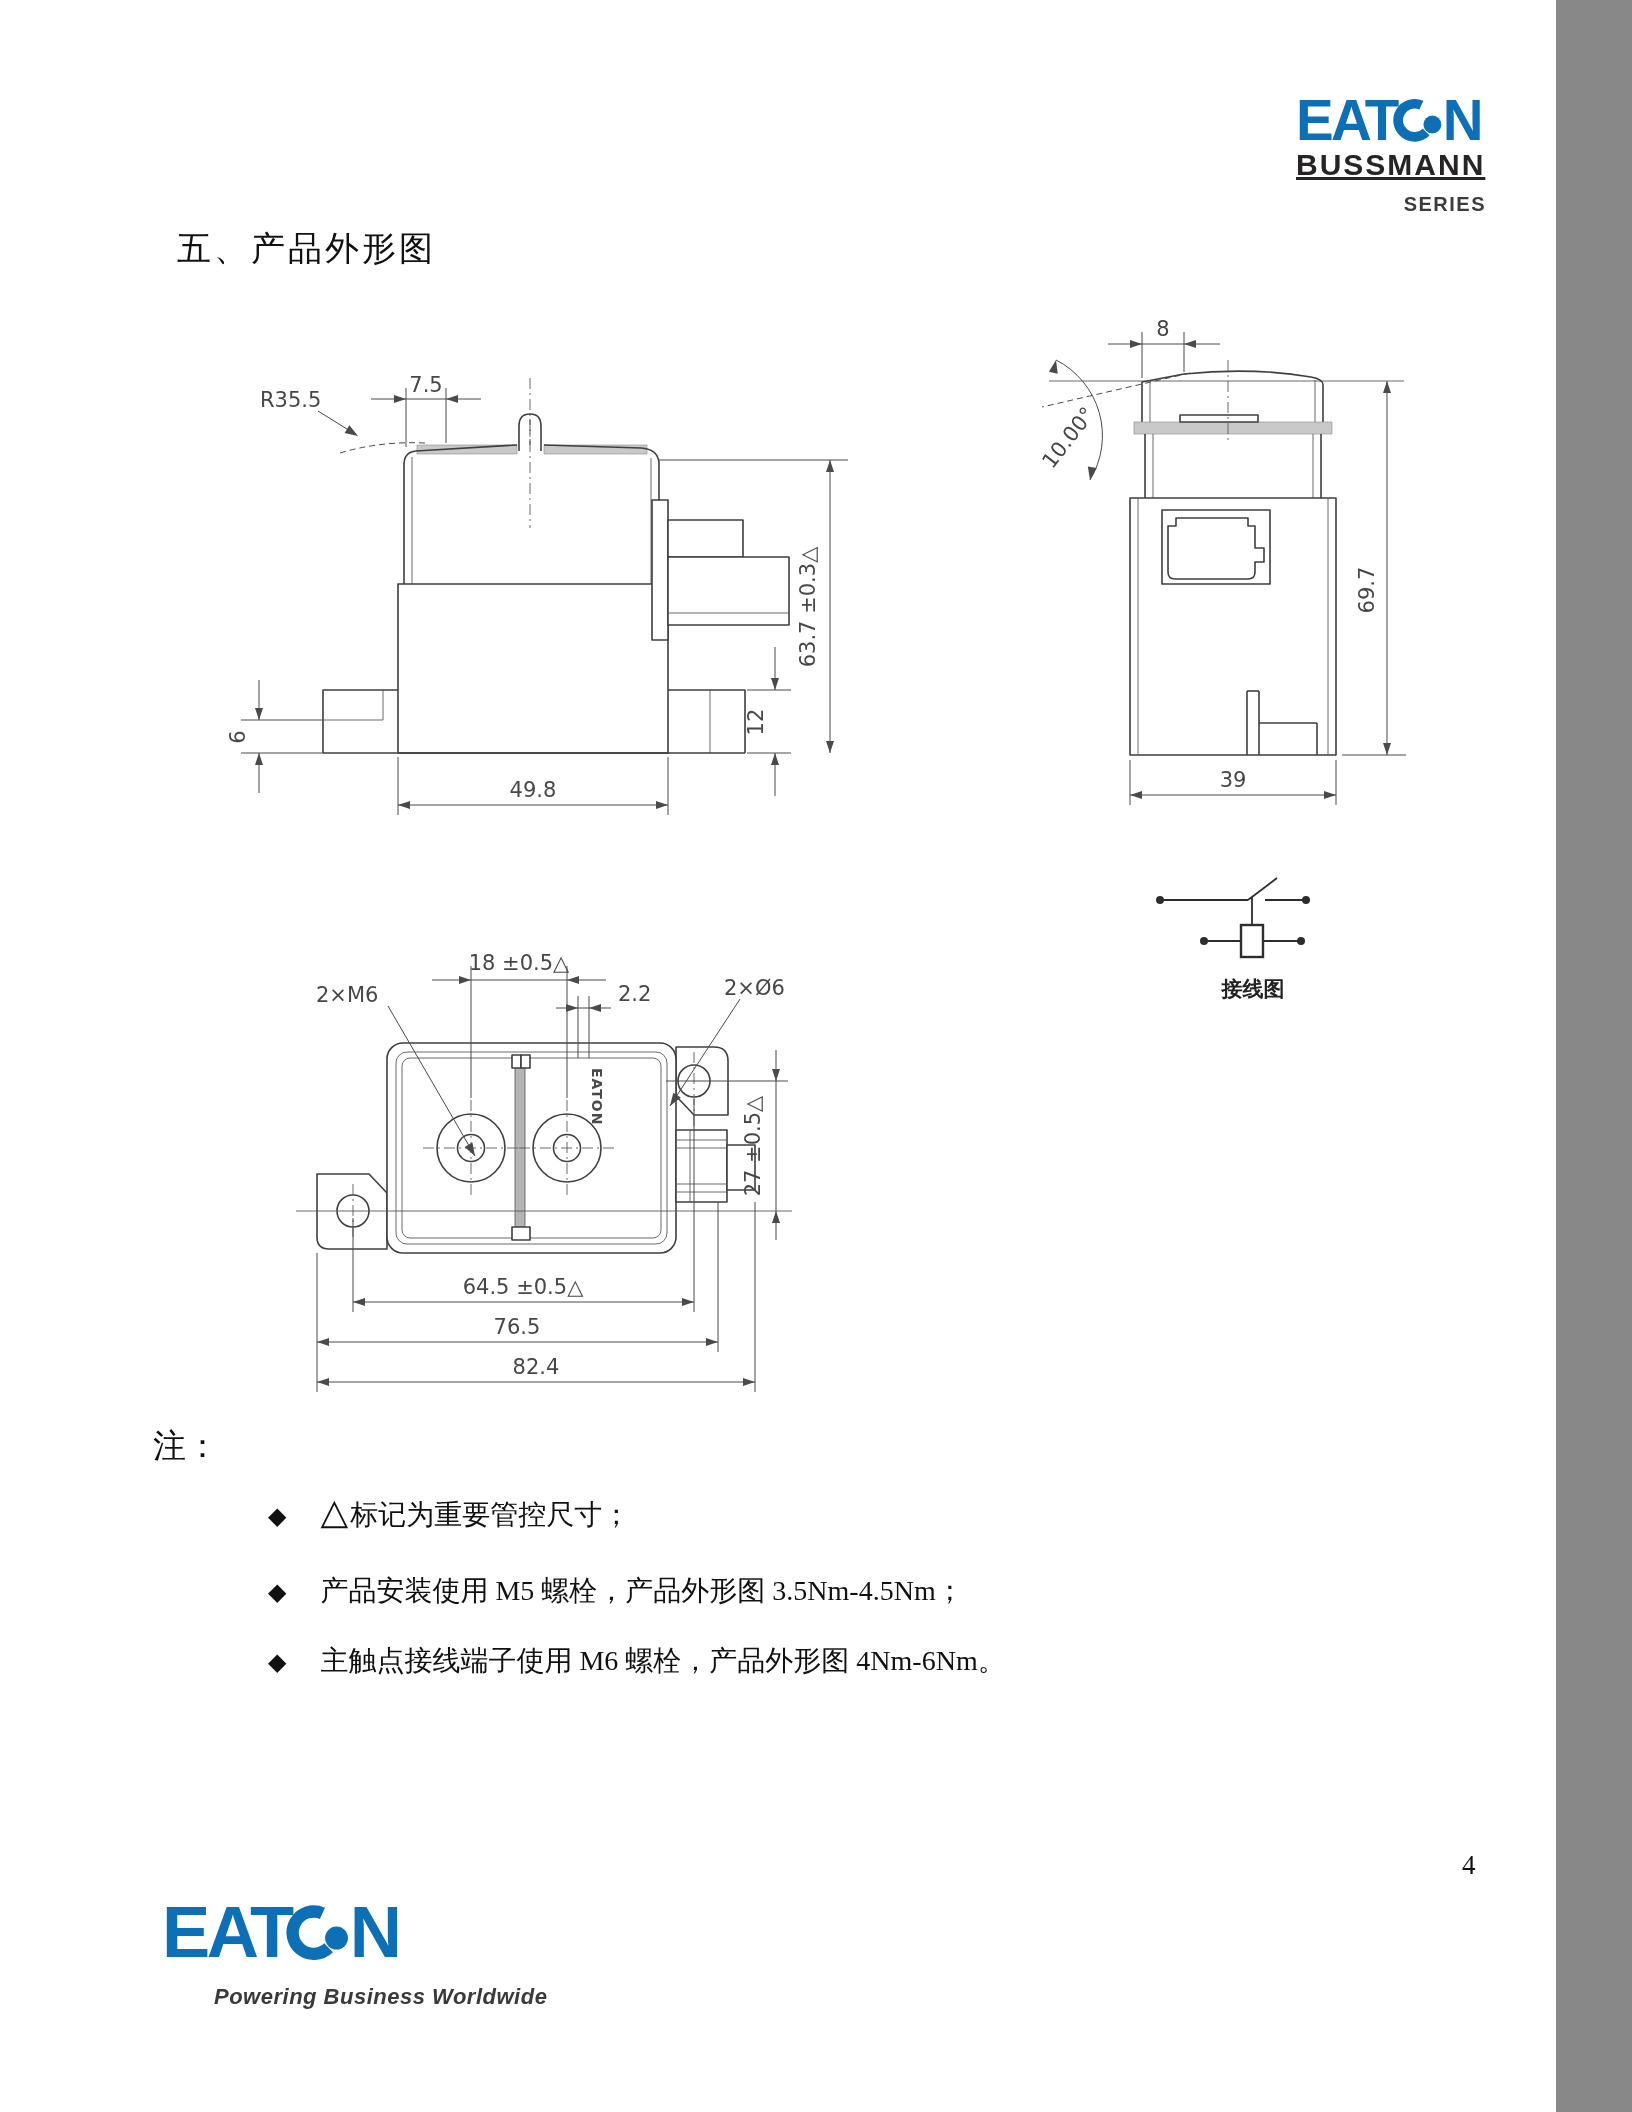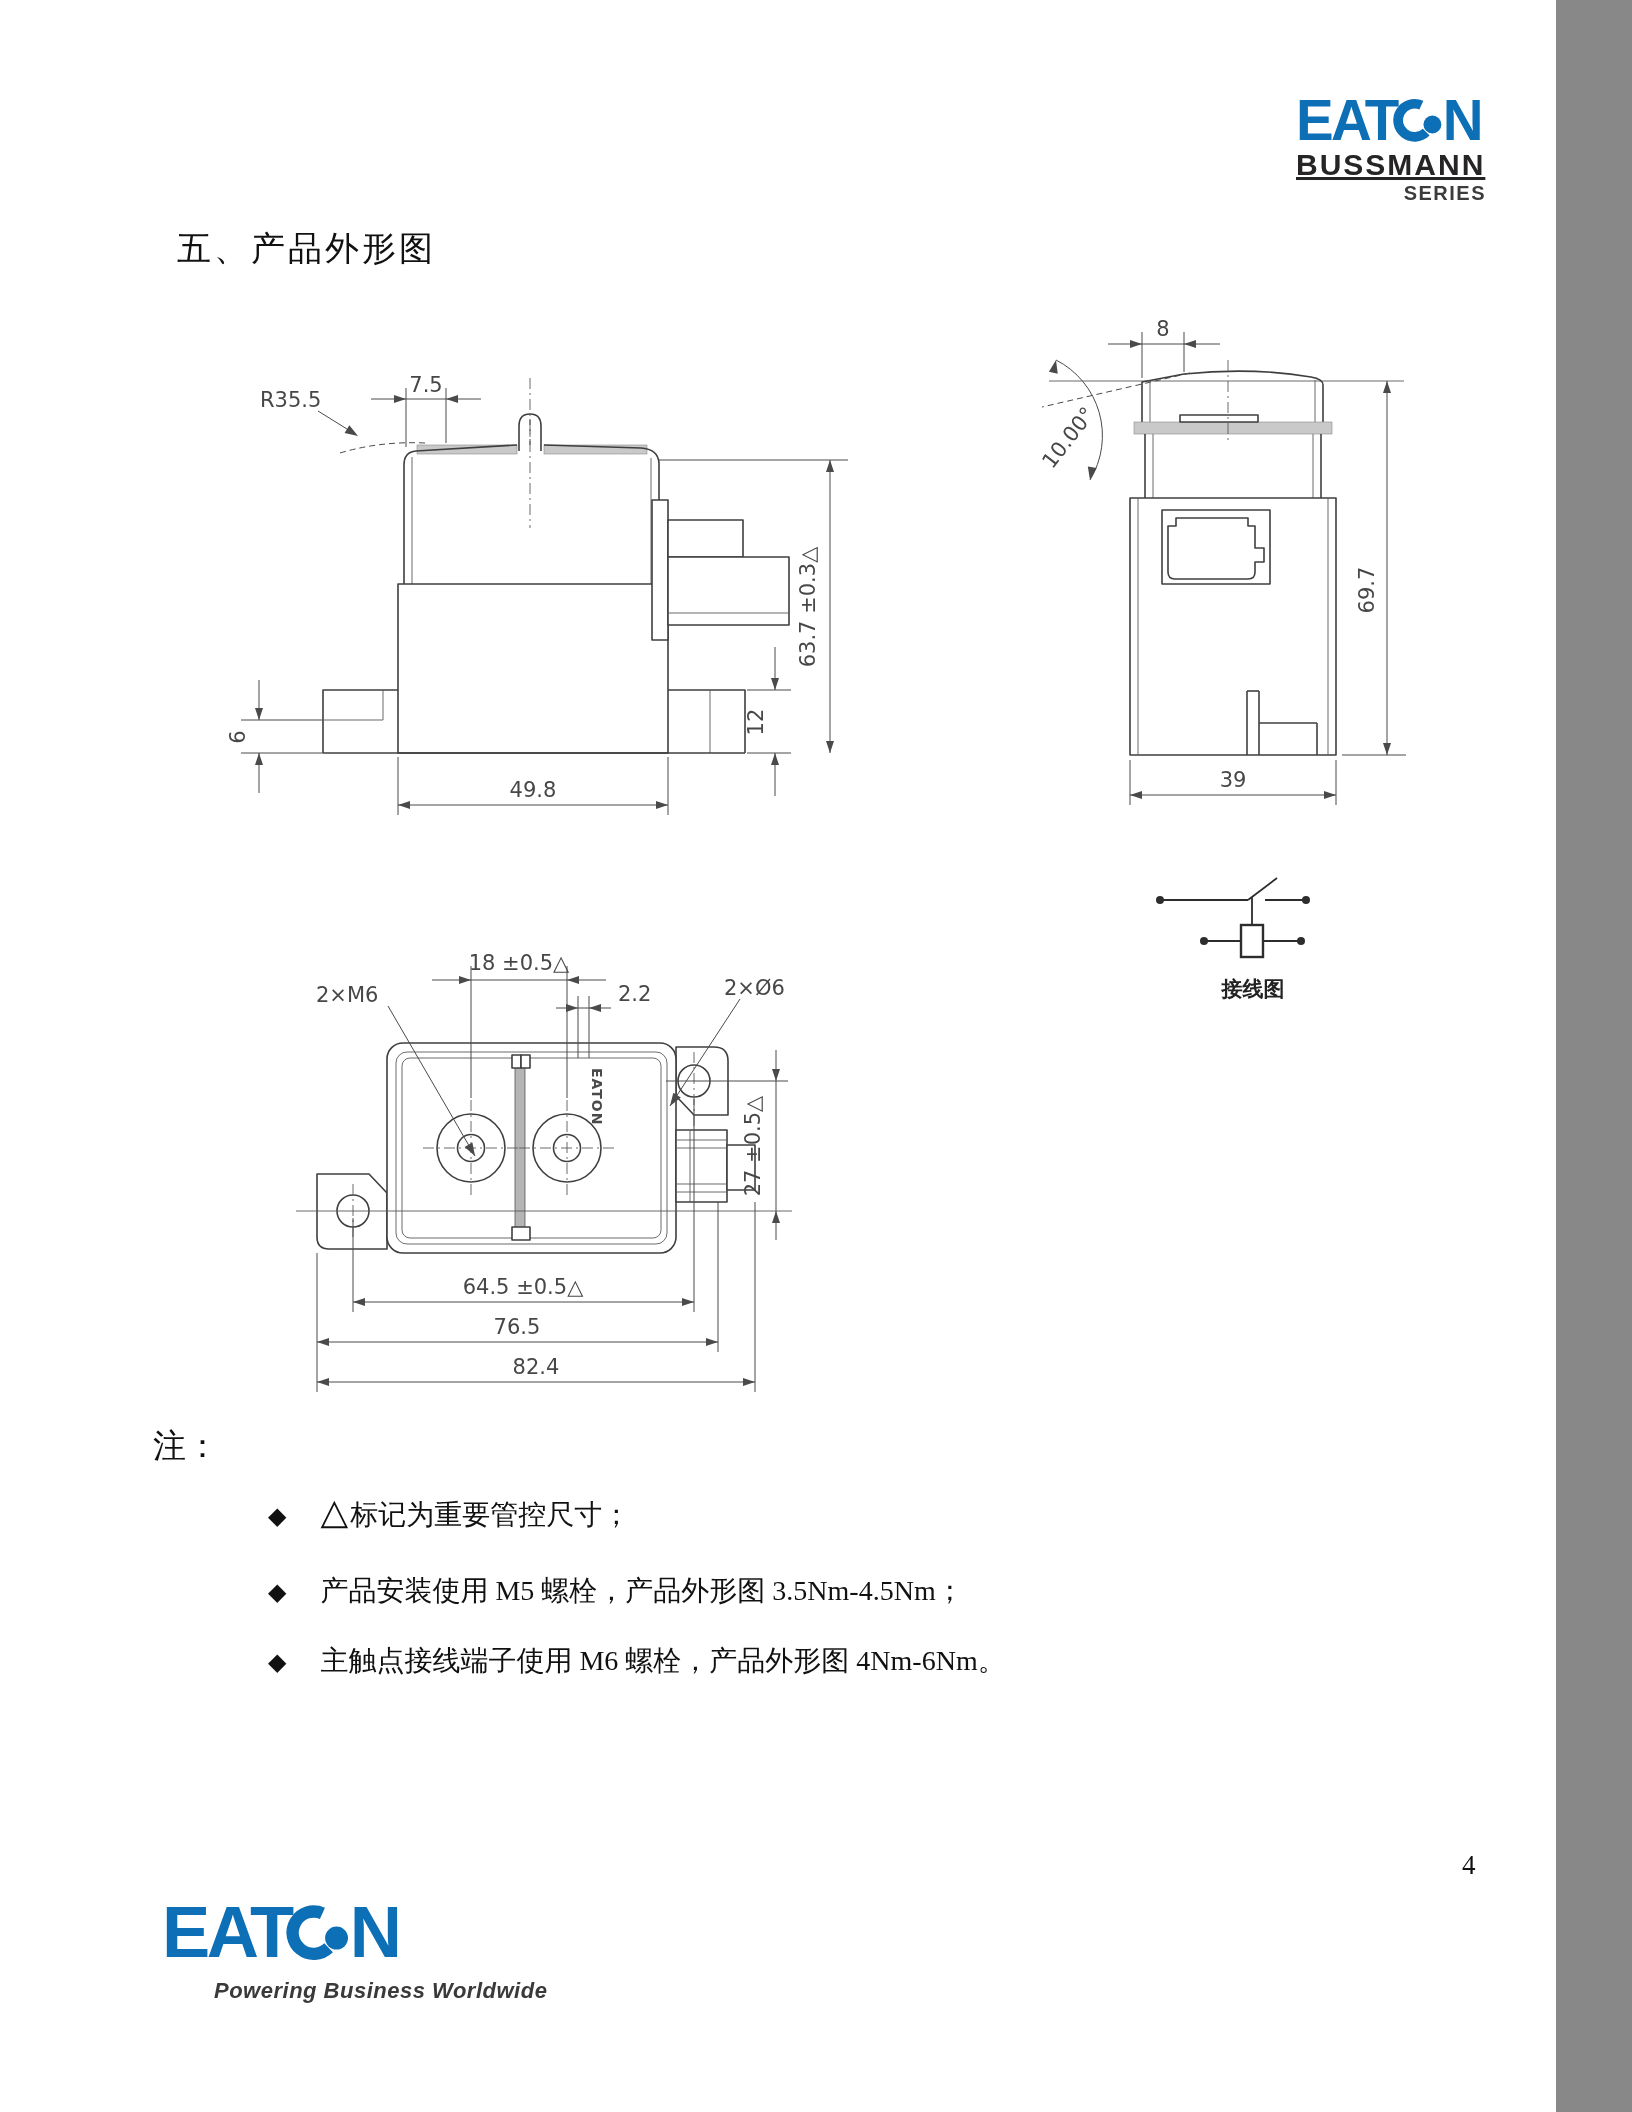--- a/index.html
+++ b/index.html
@@ -15,21 +15,21 @@
   .dim{stroke:#4a4a4a;stroke-width:1;fill:none;}
   .arr{fill:#4a4a4a;stroke:none;}
   .dt{font-size:21px;fill:#474747;}
   .cl{stroke:#5a5a5a;stroke-width:0.9;fill:none;stroke-dasharray:11 4 2 4;}
   .dash{stroke:#4a4a4a;stroke-width:1;fill:none;stroke-dasharray:6 4;}
   
   .lg{font-family:"Liberation Sans","DejaVu Sans",sans-serif;font-weight:bold;}
   #bussmann{font-family:"Liberation Sans",sans-serif;font-weight:bold;font-size:30px;
             letter-spacing:2px;color:#262424;line-height:1;text-decoration:underline;}
   #series{font-family:"Liberation Sans",sans-serif;font-weight:bold;font-size:20px;
-          letter-spacing:1.5px;color:#3c3c3c;text-align:right;line-height:1;margin-top:3px;}
+          letter-spacing:1.5px;color:#3c3c3c;text-align:right;line-height:1;margin-top:14px;}
   #sec-title{font-size:34px;letter-spacing:3px;color:#111;}
   #note-title{font-size:33px;color:#111;}
   .bullet-row{position:absolute;left:268px;display:flex;align-items:baseline;
               font-size:28px;color:#111;white-space:nowrap;}
   .bullet-mark{font-family:"DejaVu Sans",sans-serif;font-size:24px;margin-right:34px;}
   .tri-prefix{font-size:36px;font-family:"DejaVu Sans",sans-serif;line-height:0.8;margin-right:2px;}
   #page-num{font-size:27px;color:#111;}
   #tagline{font-family:"Liberation Sans",sans-serif;font-style:italic;font-weight:bold;
            font-size:22px;color:#3a3a3a;letter-spacing:0.5px;}
   .wire-label{font-size:21px;font-weight:bold;fill:#222;}
@@ -307,16 +307,16 @@
 
   <div class="abs" style="left:162px;top:1898px;">
     <svg width="238" height="66" viewBox="0 0 270 72">
       <g fill="#0d6fb5">
         <text x="0" y="66" class="lg" font-size="82" letter-spacing="-4">EAT</text>
         <path d="M182,16 A 24 24 0 1 0 189,55" fill="none" stroke="#0d6fb5" stroke-width="14"></path>
         <circle cx="198" cy="44" r="13"></circle>
         <text x="213" y="66" class="lg" font-size="82">N</text>
       </g>
     </svg>
-    <div id="tagline" style="margin-left:52px;margin-top:10px;">Powering Business Worldwide</div>
+    <div id="tagline" style="margin-left:52px;margin-top:16px;">Powering Business Worldwide</div>
   </div>
 
 </div>
 
 </body></html>

